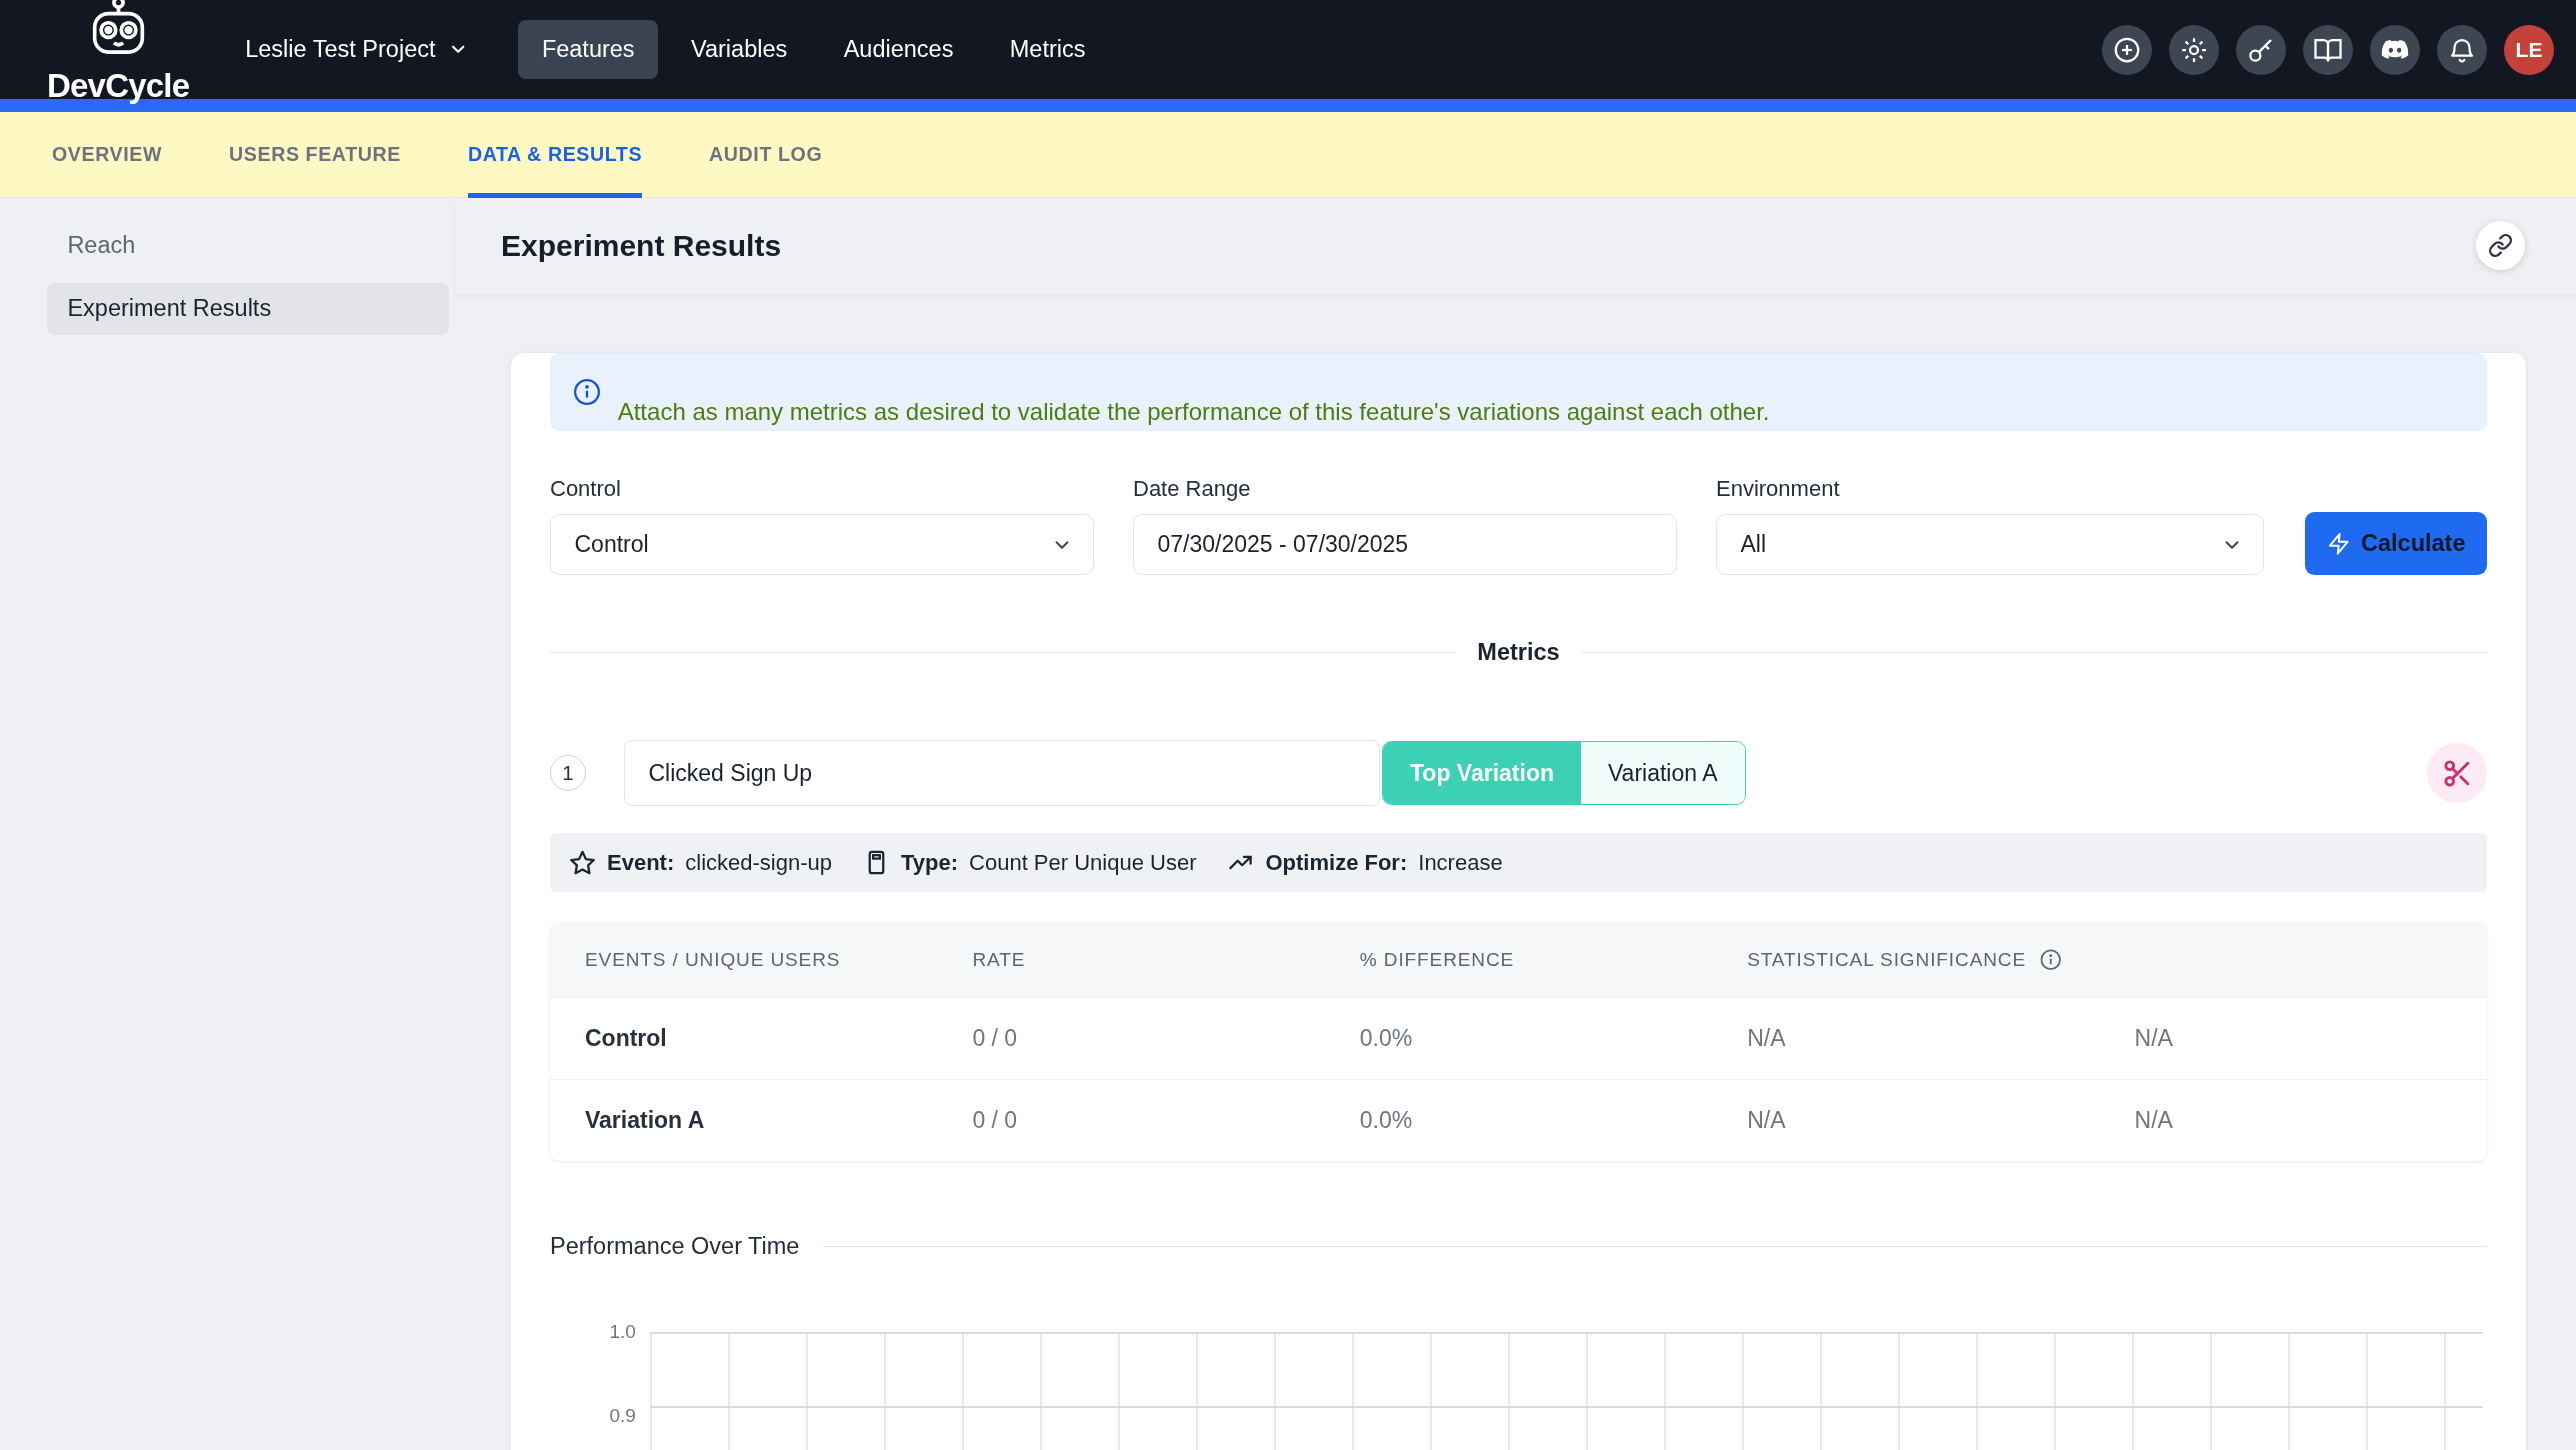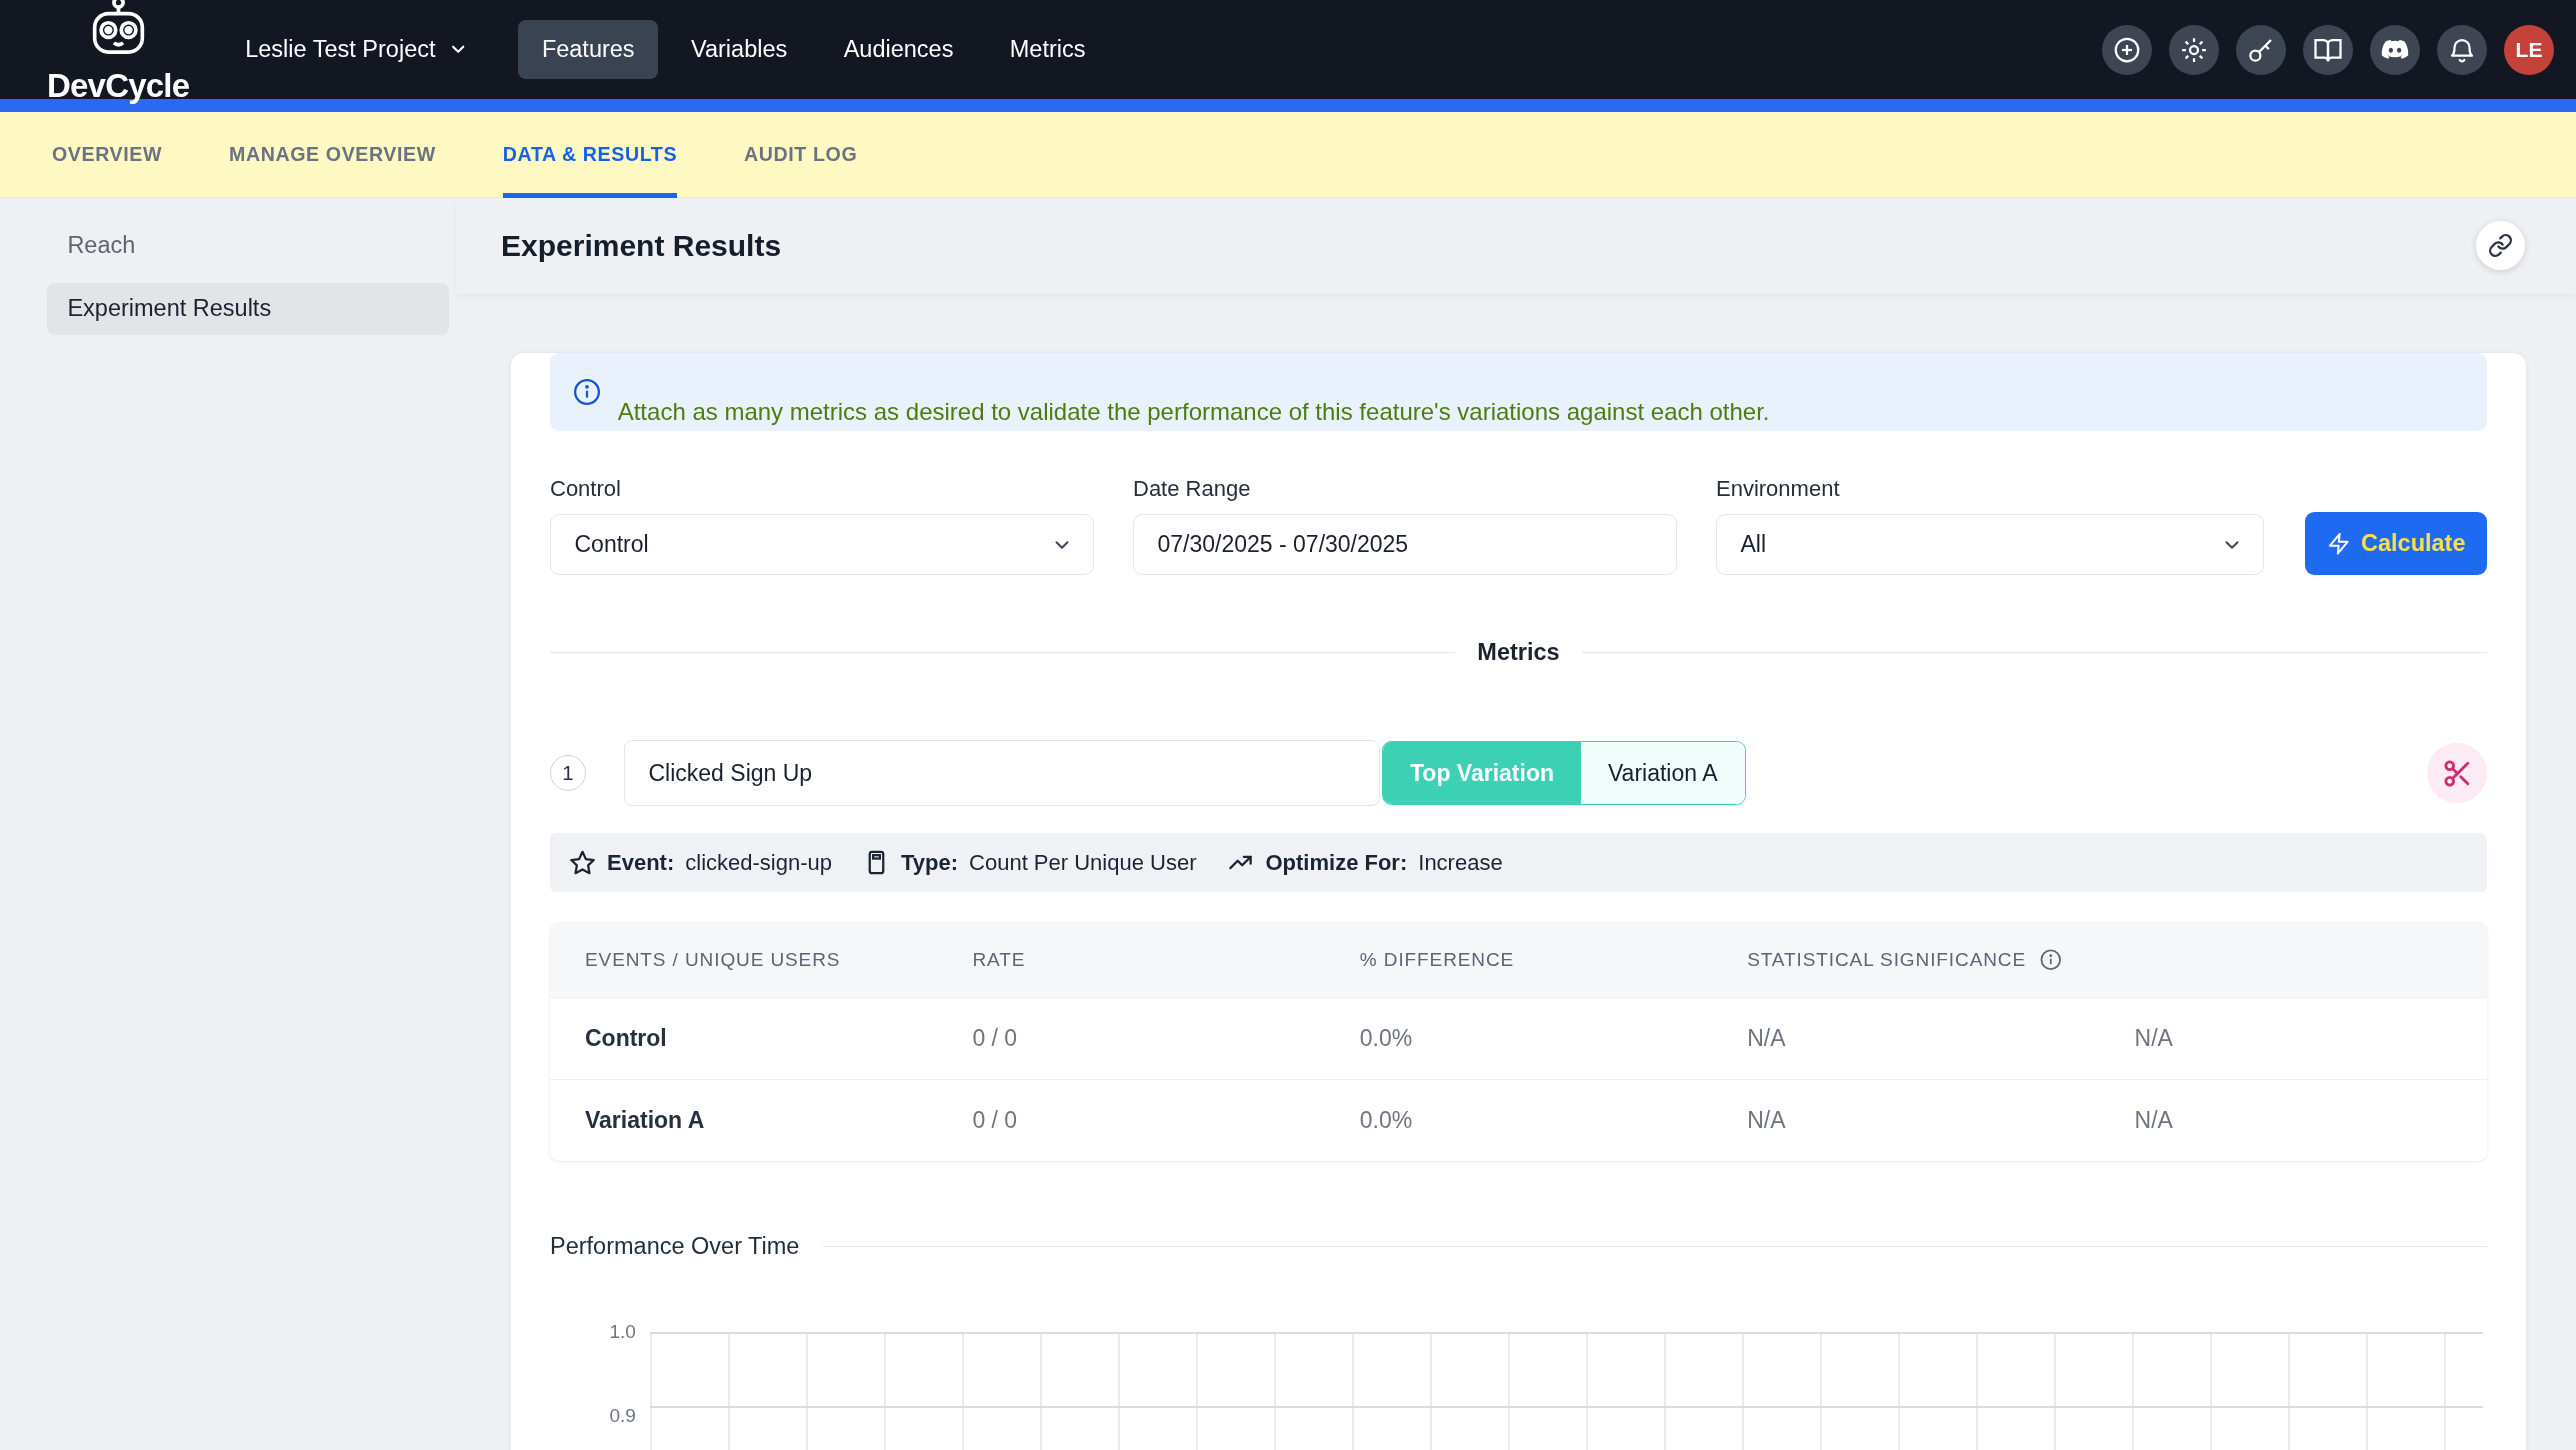--- a/index.html
+++ b/index.html
@@ -43,21 +43,21 @@
   .banner-text { font-size:24px; font-weight:500; color:#4d7c0f;margin-top:41px; }
   .banner .i-ic { color:#1554cd; flex:none; }
 
   .filters { margin-top:45px; display:flex; align-items:flex-end; gap:39px; }
   .fgroup { display:flex; flex-direction:column; }
   .flabel { font-size:22px; font-weight:500; color:#242e3d; margin-bottom:12.5px; }
   .field { position:relative; height:61px; border:1.6px solid #e3e5e9; border-radius:9.4px; background:#fff; display:flex; align-items:center; padding:0 23.5px; font-size:23px; color:#1a212e; cursor:pointer; }
   .field.w1 { width:544px; } .field.w2 { width:544px; } .field.w3 { width:548px; }
   .field .chev { position:absolute; right:20.4px; color:#3c4654; }
   .field input { border:none; outline:none; font:inherit; color:inherit; width:100%; background:transparent; }
-  .calc-btn { margin-left:auto; width:182px; height:63px; border:none; border-radius:9.4px; background:#1e6bf1; color:#fde047; font-size:23.5px; font-weight:600; font-family:inherit; display:flex; align-items:center; justify-content:center; gap:11px; cursor:pointer; }
+  .calc-btn { margin-left:auto; width:182px; height:63px; border:none; border-radius:9.4px; background:#1e6bf1; color:#0f172a; font-size:23.5px; font-weight:600; font-family:inherit; display:flex; align-items:center; justify-content:center; gap:11px; cursor:pointer; }
 
   .divider-row { margin-top:64px; display:flex; align-items:center; gap:22px; }
   .divider-row .line { flex:1; height:1.6px; background:#e4e6ea; }
   .divider-label { font-size:23.5px; font-weight:600; color:#1b2230; }
 
   .metric-row { margin-top:74px; display:flex; align-items:center; }
   .num-badge { width:36px; height:36px; border-radius:50%; border:1.6px solid #ccd1d8; display:flex; align-items:center; justify-content:center; font-size:20.4px; color:#2a3342; flex:none; }
   .metric-input { margin-left:38px; width:756px; height:66px; border:1.6px solid #e3e5e9; border-radius:7.8px; padding:0 23.5px; font-size:23px; color:#1a212e; font-family:inherit; outline:none; }
   .toggle { margin-left:2px; display:flex; border:1.6px solid #3cd0b5; border-radius:9.4px; overflow:hidden; height:64px; }
   .tseg { display:flex; align-items:center; padding:0 27px; font-size:23px; cursor:pointer; }
@@ -179,21 +179,21 @@
             </svg>
         </span>
       </div>
       <div class="avatar">LE</div>
     </div>
   </header>
   <div class="bluebar"></div>
 
   <nav class="tabbar">
     <div class="tab">OVERVIEW</div>
-    <div class="tab">MANAGE OVERVIEW</div>
+    <div class="tab">USERS FEATURE</div>
     <div class="tab active">DATA &amp; RESULTS</div>
     <div class="tab">AUDIT LOG</div>
   </nav>
 
   <div class="content">
 
     <aside class="sidebar">
       <div class="side-item">Reach</div>
       <div class="side-item active">Experiment Results</div>
     </aside>

